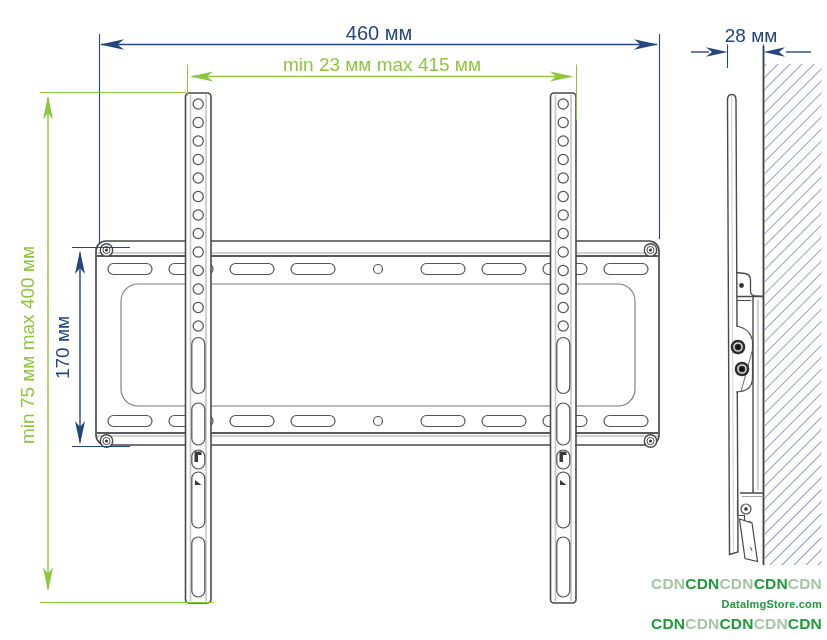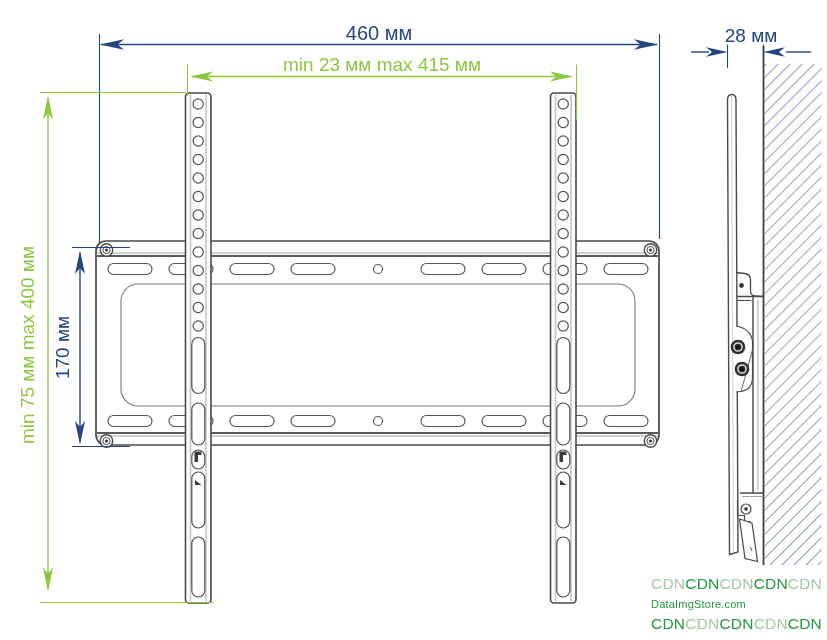--- a/index.html
+++ b/index.html
@@ -2,22 +2,22 @@
 <html><head>
 <meta charset="utf-8">
 <style>
   html,body{margin:0;padding:0;background:#ffffff;}
   .stage{position:relative;width:827px;height:640px;background:#fff;overflow:hidden;
          font-family:"Liberation Sans",sans-serif;}
   svg{position:absolute;left:0;top:0;}
   svg text{font-family:"Liberation Sans",sans-serif;}
   .dim-label{font-size:19px;}
   .dim-label-big{font-size:20px;}
-  .watermark{position:absolute;right:5px;bottom:6px;text-align:left;
-             font-weight:normal;font-size:15.5px;line-height:20px;letter-spacing:.2px;}
+  .watermark{position:absolute;right:5px;bottom:6px;text-align:right;
+             font-weight:bold;font-size:15.5px;line-height:20px;letter-spacing:.2px;}
   .wm-row2{font-size:11px;}
   .wm-dark{color:#219a3b;}
   .wm-light{color:#a4c7a3;}
 </style>
 </head>
 <body>
 
 <div class="stage">
 <svg width="827" height="640" viewBox="0 0 827 640">
   <defs>

